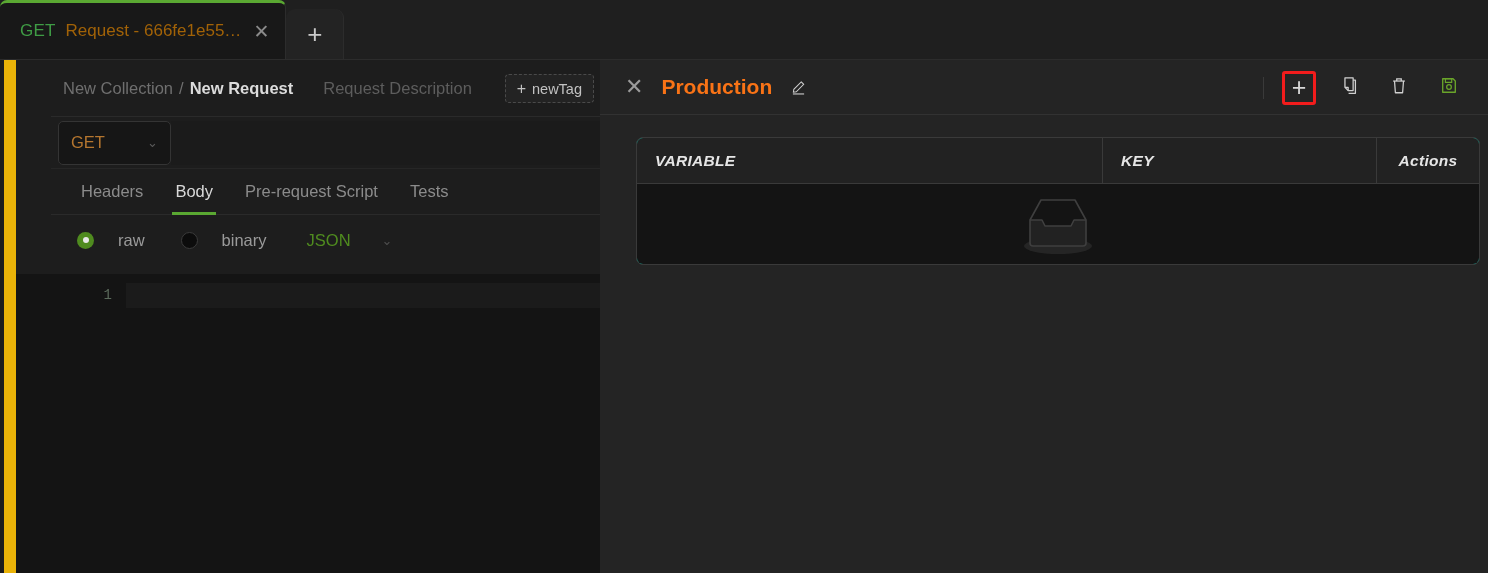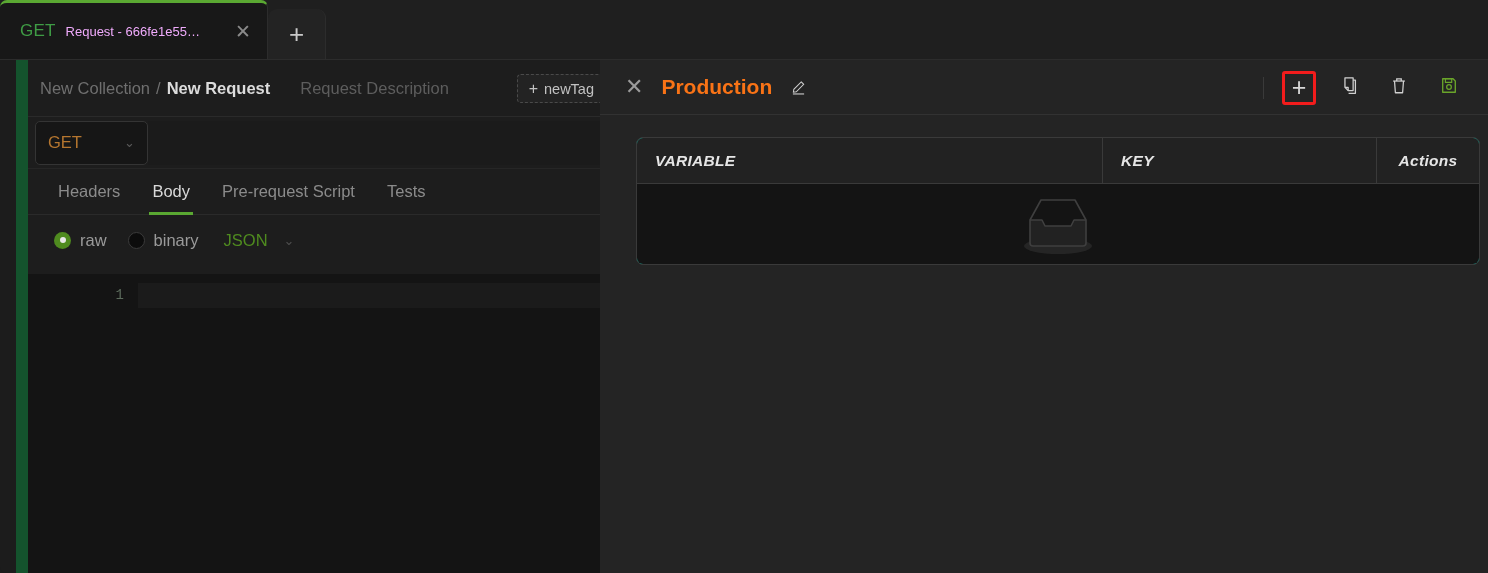--- a/index.html
+++ b/index.html
@@ -27,42 +27,43 @@
     border-right: 1px solid #2c2c2c;
     border-top-left-radius: 7px; border-top-right-radius: 7px;
     display: flex; align-items: center;
     padding: 0 14px 0 20px;
     gap: 10px;
   }
   .tab-method {
     color: #3f9c45; font-size: 17px; letter-spacing: .2px;
   }
   .tab-title {
-    color: #f0abfc; font-size: 13px; white-space: nowrap;
+    color: #a16207; font-size: 17px; white-space: nowrap;
   }
   .tab-close {
     margin-left: auto; color: #8a8a8a; font-size: 19px; line-height: 1;
     width: 20px; text-align: center; cursor: pointer;
   }
   .tab-add {
     width: 58px; height: 50px;
     background: #232323;
     border-top-left-radius: 9px; border-top-right-radius: 9px;
     display: flex; align-items: center; justify-content: center;
     color: #c9c9c9; font-size: 26px; font-weight: 300;
     border-right: 1px solid #2c2c2c;
     cursor: pointer;
   }
 
   
   .left-pane {
-    position: absolute; left: 16px; top: 60px;
+    position: absolute; left: 4px; top: 60px;
     width: 600px; height: 513px;
     background: #1d1d1d;
-    border-left: 12px solid #14532d;
+    border-left: 12px solid #eab308;
+    padding-left: 35px;
   }
   .breadcrumb-row {
     position: relative; height: 57px;
     display: flex; align-items: center;
     padding-left: 12px;
     border-bottom: 1px solid #2a2a2a;
   }
   .crumb-muted { color: #6f6f6f; font-size: 16.5px; }
   .crumb-sep   { color: #6f6f6f; font-size: 16.5px; padding: 0 6px; }
   .crumb-active{ color: #dcdcdc; font-size: 16.5px; font-weight: bold; }
@@ -115,21 +116,21 @@
     white-space: nowrap;
   }
   .rtab.active { color: #d9d9d9; }
   .rtab.active::after {
     content: ""; position: absolute; left: 13px; right: 13px; bottom: 0;
     height: 3px; background: #5aa832;
   }
 
   .body-opts {
     height: 50px; display: flex; align-items: center;
-    padding-left: 26px; gap: 9px;
+    padding-left: 26px; gap: 24px;
   }
   .radio {
     width: 17px; height: 17px; border-radius: 50%;
     display: inline-flex; align-items: center; justify-content: center;
     cursor: pointer; flex: none;
   }
   .radio.on  { background: #4f8b1f; }
   .radio.on::after { content:""; width:6px; height:6px; border-radius:50%; background:#e8e8e8; }
   .radio.off { background: #0c0c0c; border: 1px solid #3b3b3b; }
   .opt-label { color: #9a9a9a; font-size: 16.5px; margin-right: 12px; }

